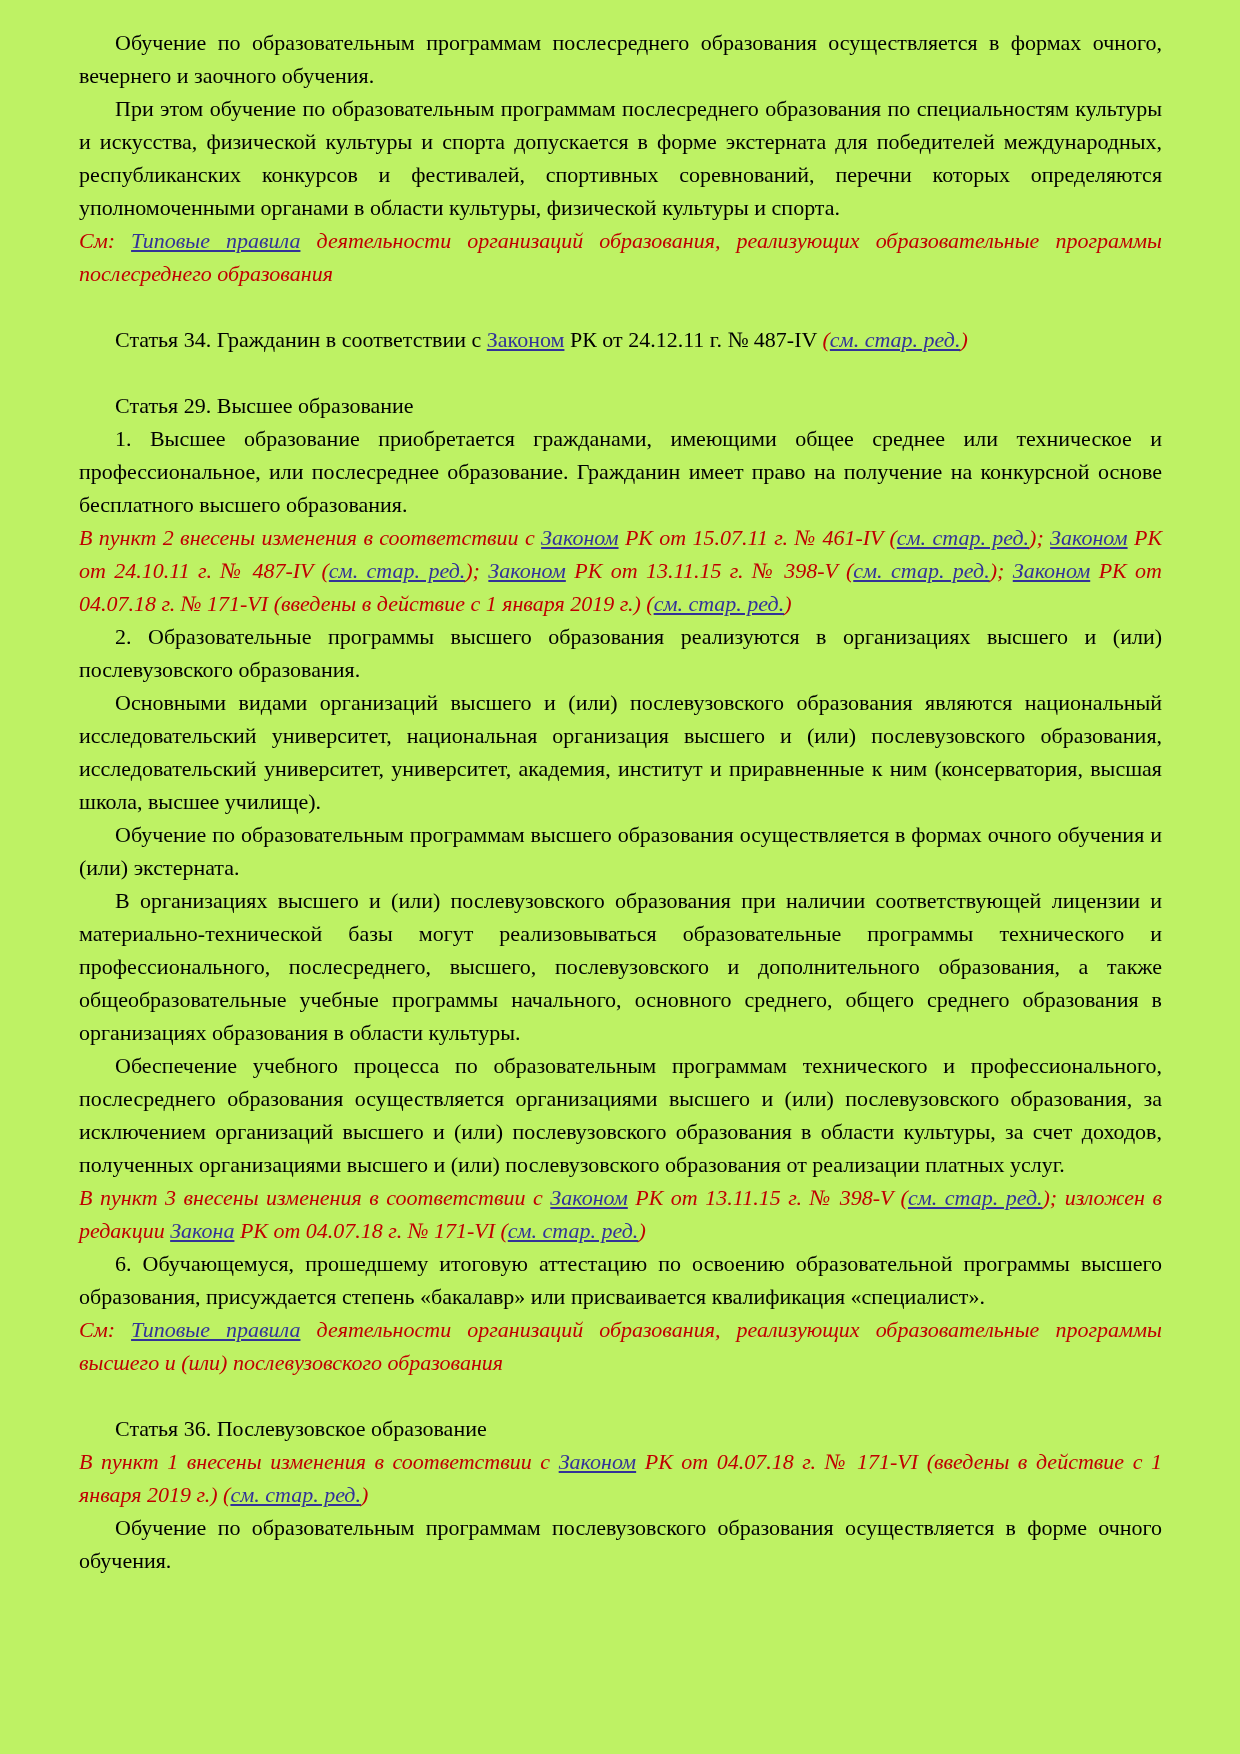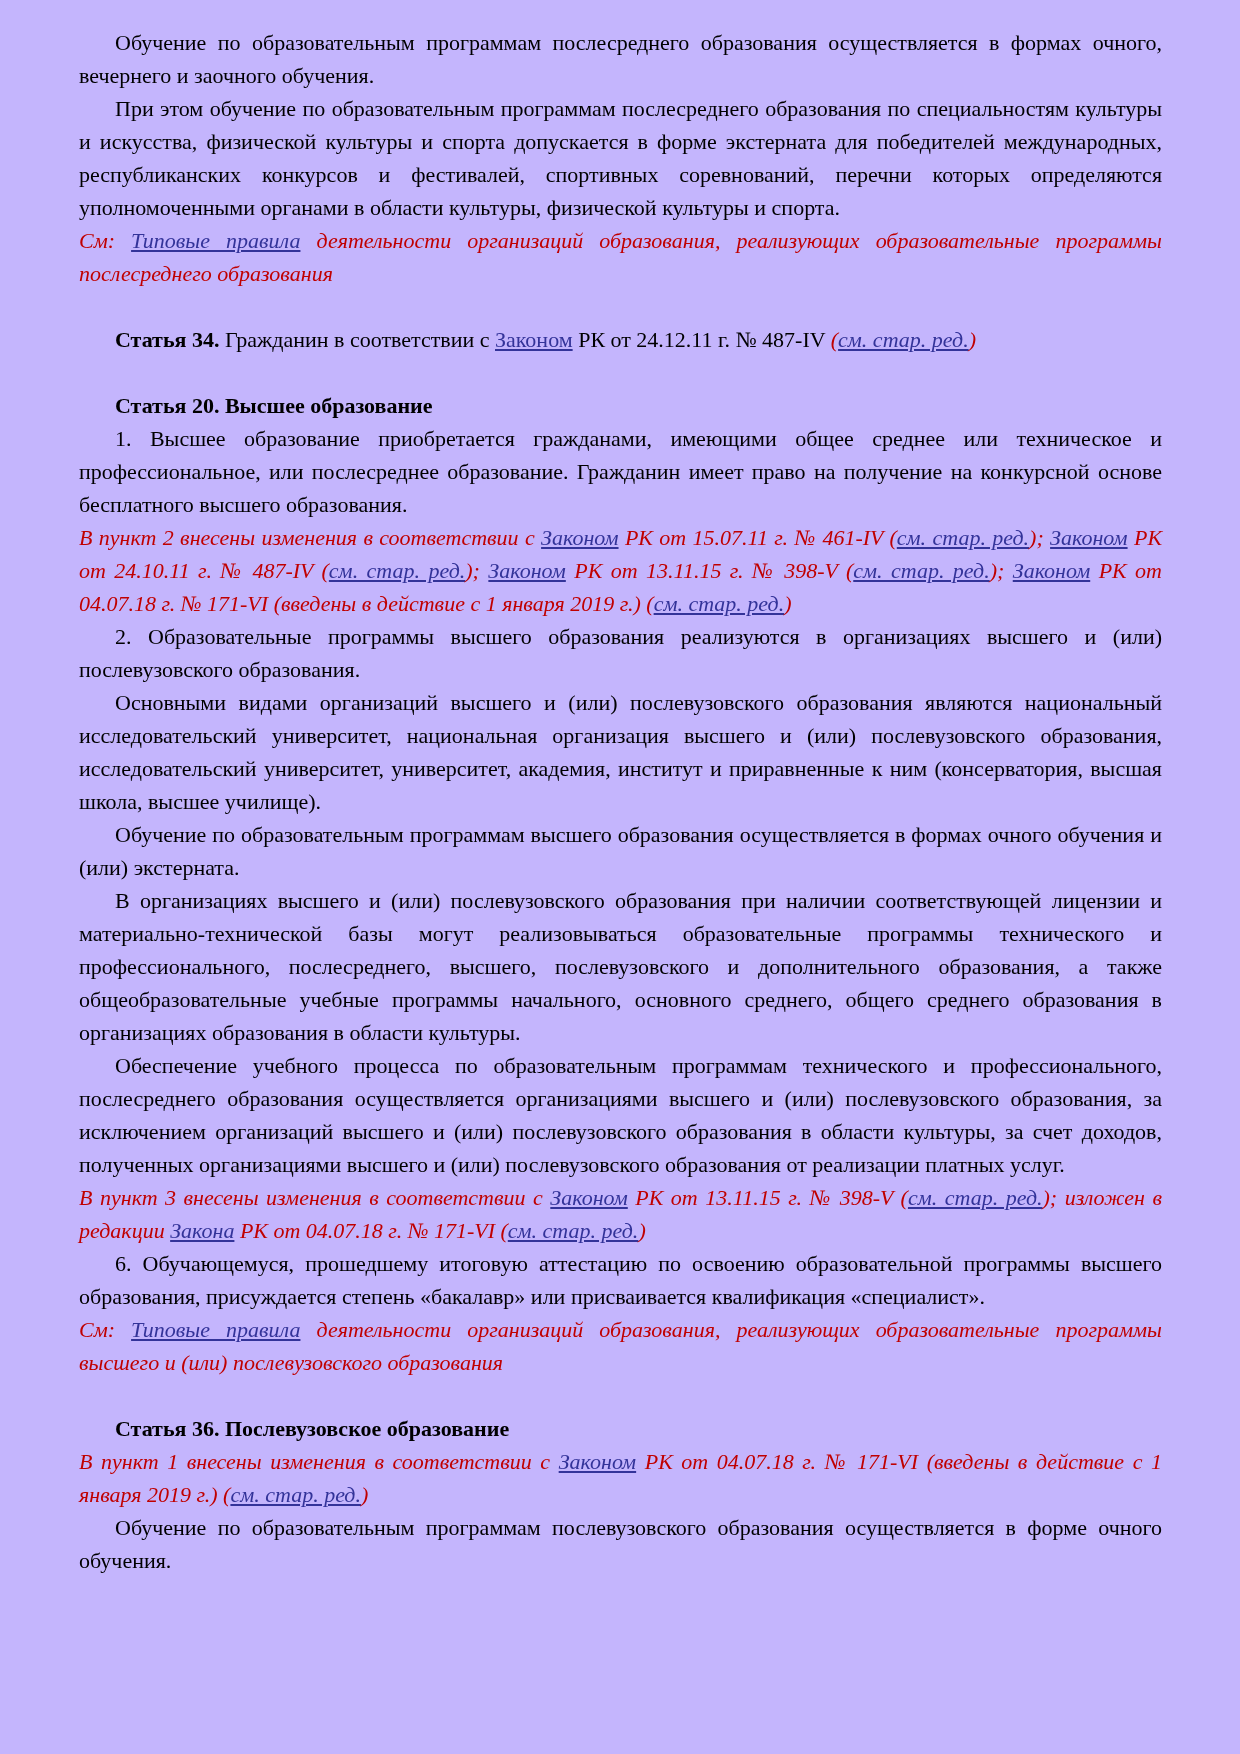--- a/index.html
+++ b/index.html
@@ -1,53 +1,53 @@
 <!DOCTYPE html>
 <html lang="ru"><head>
 <meta charset="utf-8">
 <style>
   html, body { margin: 0; padding: 0; background: #ffffff; }
   .page {
     width: 1240px;
     height: 1754px;
     box-sizing: border-box;
     padding: 26px 78px 40px 79px;
-    background: #c4b5fd;
+    background: #bef264;
     font-family: "Liberation Serif", "DejaVu Serif", serif;
     font-size: 22px;
     line-height: 33px;
     color: #000000;
     overflow: hidden;
   }
   .page p {
     margin: 0;
     text-align: justify;
   }
   p.body, p.heading { text-indent: 36px; }
   p.note { text-indent: 0; font-family: Liberation Serif, serif; }
   p.spacer { min-height: 33px; }
   .run { white-space: pre-wrap; }
-  .run.bold { font-weight: bold; }
+  .run.bold { font-weight: normal; }
   .run.red { color: #c00000; font-style: italic; }
   a.run { text-decoration: underline; cursor: pointer; }
   a.run.link { color: #333399; font-style: normal; }
   a.run.rlink { color: #333399; font-style: italic; }
 </style>
 </head>
 <body>
 
 <div class="page">
   <div>
       <p class="body"><span class="run">Обучение по образовательным программам послесреднего образования осуществляется в формах очного, вечернего и заочного обучения.</span></p>
       <p class="body"><span class="run">При этом обучение по образовательным программам послесреднего образования по специальностям культуры и искусства, физической культуры и спорта допускается в форме экстерната для победителей международных, республиканских конкурсов и фестивалей, спортивных соревнований, перечни которых определяются уполномоченными органами в области культуры, физической культуры и спорта.</span></p>
       <p class="note"><span class="run red">См: </span><a class="run rlink">Типовые правила</a><span class="run red"> деятельности организаций образования, реализующих образовательные программы послесреднего образования</span></p>
       <p class="spacer">&nbsp;</p>
       <p class="body"><span class="run bold">Статья 34.</span><span class="run"> Гражданин в соответствии с </span><a class="run link">Законом</a><span class="run"> РК от 24.12.11 г. № 487-IV </span><span class="run red">(</span><a class="run rlink">см. стар. ред.</a><span class="run red">)</span></p>
       <p class="spacer">&nbsp;</p>
-      <p class="heading"><span class="run bold">Статья 20. Высшее образование</span></p>
+      <p class="heading"><span class="run bold">Статья 29. Высшее образование</span></p>
       <p class="body"><span class="run">1. Высшее образование приобретается гражданами, имеющими общее среднее или техническое и профессиональное, или послесреднее образование. Гражданин имеет право на получение на конкурсной основе бесплатного высшего образования.</span></p>
       <p class="note"><span class="run red">В пункт 2 внесены изменения в соответствии с </span><a class="run rlink">Законом</a><span class="run red"> РК от 15.07.11 г. № 461-IV (</span><a class="run rlink">см. стар. ред.</a><span class="run red">); </span><a class="run rlink">Законом</a><span class="run red"> РК от 24.10.11 г. № 487-IV (</span><a class="run rlink">см. стар. ред.</a><span class="run red">); </span><a class="run rlink">Законом</a><span class="run red"> РК от 13.11.15 г. № 398-V (</span><a class="run rlink">см. стар. ред.</a><span class="run red">); </span><a class="run rlink">Законом</a><span class="run red"> РК от 04.07.18 г. № 171-VI (введены в действие с 1 января 2019 г.) (</span><a class="run rlink">см. стар. ред.</a><span class="run red">)</span></p>
       <p class="body"><span class="run">2. Образовательные программы высшего образования реализуются в организациях высшего и (или) послевузовского образования.</span></p>
       <p class="body"><span class="run">Основными видами организаций высшего и (или) послевузовского образования являются национальный исследовательский университет, национальная организация высшего и (или) послевузовского образования, исследовательский университет, университет, академия, институт и приравненные к ним (консерватория, высшая школа, высшее училище).</span></p>
       <p class="body"><span class="run">Обучение по образовательным программам высшего образования осуществляется в формах очного обучения и (или) экстерната.</span></p>
       <p class="body"><span class="run">В организациях высшего и (или) послевузовского образования при наличии соответствующей лицензии и материально-технической базы могут реализовываться образовательные программы технического и профессионального, послесреднего, высшего, послевузовского и дополнительного образования, а также общеобразовательные учебные программы начального, основного среднего, общего среднего образования в организациях образования в области культуры.</span></p>
       <p class="body"><span class="run">Обеспечение учебного процесса по образовательным программам технического и профессионального, послесреднего образования осуществляется организациями высшего и (или) послевузовского образования, за исключением организаций высшего и (или) послевузовского образования в области культуры, за счет доходов, полученных организациями высшего и (или) послевузовского образования от реализации платных услуг.</span></p>
       <p class="note"><span class="run red">В пункт 3 внесены изменения в соответствии с </span><a class="run rlink">Законом</a><span class="run red"> РК от 13.11.15 г. № 398-V (</span><a class="run rlink">см. стар. ред.</a><span class="run red">); изложен в редакции </span><a class="run rlink">Закона</a><span class="run red"> РК от 04.07.18 г. № 171-VI (</span><a class="run rlink">см. стар. ред.</a><span class="run red">)</span></p>
       <p class="body"><span class="run">6. Обучающемуся, прошедшему итоговую аттестацию по освоению образовательной программы высшего образования, присуждается степень «бакалавр» или присваивается квалификация «специалист».</span></p>
       <p class="note"><span class="run red">См: </span><a class="run rlink">Типовые правила</a><span class="run red"> деятельности организаций образования, реализующих образовательные программы высшего и (или) послевузовского образования</span></p>

